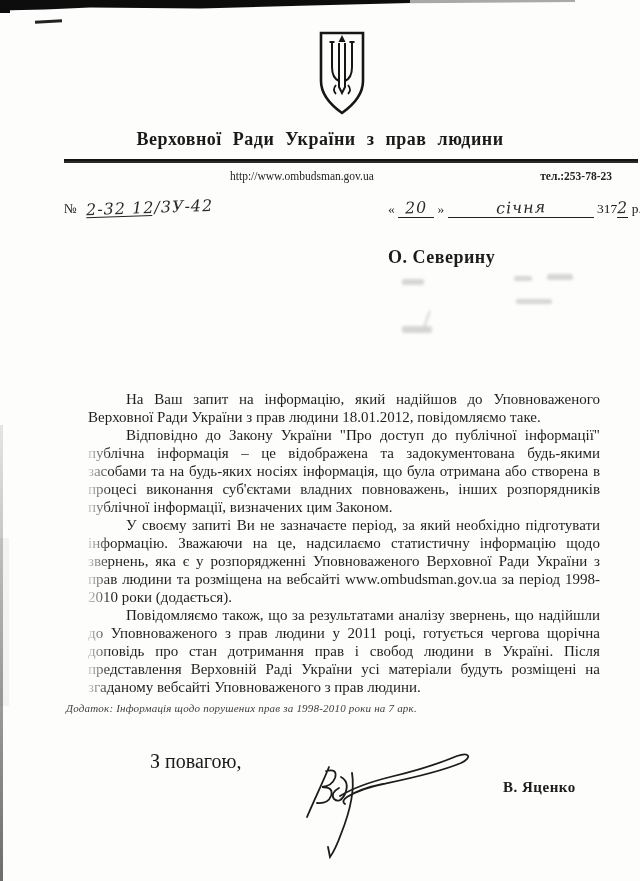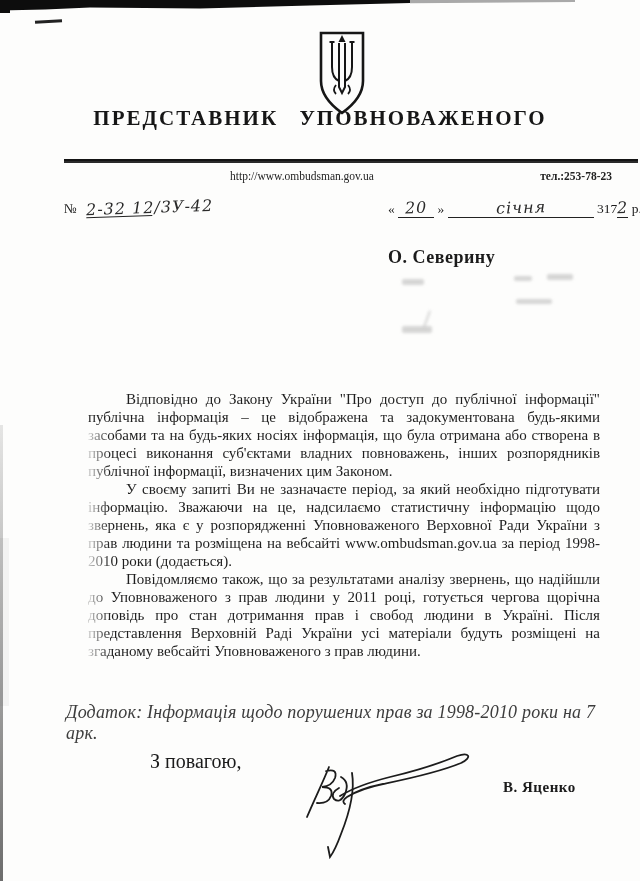--- a/index.html
+++ b/index.html
@@ -38,21 +38,21 @@
   .u-day{display:inline-block;min-width:36px;text-align:center;border-bottom:1.4px solid #222;}
   .u-month{display:inline-block;min-width:146px;text-align:center;border-bottom:1.4px solid #222;}
   .u-year{display:inline-block;min-width:11px;text-align:center;border-bottom:1.4px solid #222;}
   
   .addressee{position:absolute;left:388px;top:247px;font-size:18px;font-weight:bold;letter-spacing:.5px;}
   .salutation{position:absolute;left:88px;top:357px;width:512px;text-align:center;
     font-size:16px;font-weight:bold;letter-spacing:.3px;}
   .bodytext{position:absolute;left:88px;top:390px;width:512px;}
   .bodytext p{margin:0;text-indent:38px;text-align:justify;font-size:15px;line-height:18px;color:#1f1f1f;}
   .attachment{position:absolute;left:66px;top:702px;width:545px;
-    font-style:italic;font-size:18px;color:#3d3d3d;letter-spacing:.2px;}
+    font-style:italic;font-size:11px;color:#3d3d3d;letter-spacing:.2px;}
   .closing{position:absolute;left:150px;top:750px;font-size:20px;}
   .signature-svg{position:absolute;left:285px;top:746px;width:200px;height:118px;}
   .signer{position:absolute;left:503px;top:779px;font-size:15px;font-weight:bold;letter-spacing:.5px;}
 </style>
 </head>
 <body>
 
 <div class="page">
 
   <svg class="scan-top-band" viewBox="0 0 640 14" preserveAspectRatio="none">
@@ -74,21 +74,21 @@
   <svg class="emblem" viewBox="0 0 50 86">
     <path d="M4,2 H46 V50 Q46,67 25,82 Q4,67 4,50 Z" fill="none" stroke="#161616" stroke-width="2.6"></path>
     <path d="M25,4 L21.5,11 H28.5 Z" fill="#161616"></path>
     <path d="M22,12 V56 L25,62 L28,56 V12" fill="none" stroke="#161616" stroke-width="2"></path>
     <path d="M15,11 V36 Q15,47 22,50" fill="none" stroke="#161616" stroke-width="2"></path>
     <path d="M35,11 V36 Q35,47 28,50" fill="none" stroke="#161616" stroke-width="2"></path>
     <path d="M12.5,11 h5 M32.5,11 h5" stroke="#161616" stroke-width="2"></path>
     <path d="M19,54 Q15,59 19,63 M31,54 Q35,59 31,63" fill="none" stroke="#161616" stroke-width="1.8"></path>
   </svg>
 
-  <div class="org1">ПРЕДСТАВНИК УПОВНОВАЖЕНОГО</div>
+  <div class="org2">Верховної Ради України з прав людини</div>
   <div class="rule"></div>
 
   <div class="addr a2">http://www.ombudsman.gov.ua</div>
   <div class="addr a3">тел.:253-78-23</div>
 
   <div class="refline">
     <span>№</span>
     <span class="hand ref-no-val">2-32 12/3У-42</span>
   </div>
   <div class="dategrp">
@@ -96,20 +96,21 @@
     <span class="u-day"><span class="hand">20</span></span>
     <span>»</span>
     <span class="u-month"><span class="hand">січня</span></span>
     <span>317</span><span class="u-year"><span class="hand">2</span></span>
     <span>р.</span>
   </div>
 
   <div class="addressee">О. Северину</div>
 
   <div class="bodytext">
+    <p>На Ваш запит на інформацію, який надійшов до Уповноваженого Верховної Ради України з прав людини 18.01.2012, повідомляємо таке.</p>
     <p>Відповідно до Закону України "Про доступ до публічної інформації" публічна інформація – це відображена та задокументована будь-якими засобами та на будь-яких носіях інформація, що була отримана або створена в процесі виконання суб'єктами владних повноважень, інших розпорядників публічної інформації, визначених цим Законом.</p>
     <p>У своєму запиті Ви не зазначаєте період, за який необхідно підготувати інформацію. Зважаючи на це, надсилаємо статистичну інформацію щодо звернень, яка є у розпорядженні Уповноваженого Верховної Ради України з прав людини та розміщена на вебсайті www.ombudsman.gov.ua за період 1998-2010 роки (додається).</p>
     <p>Повідомляємо також, що за результатами аналізу звернень, що надійшли до Уповноваженого з прав людини у 2011 році, готується чергова щорічна доповідь про стан дотримання прав і свобод людини в Україні. Після представлення Верховній Раді України усі матеріали будуть розміщені на згаданому вебсайті Уповноваженого з прав людини.</p>
   </div>
 
   <div class="fade-left" style="left:84px;top:430px;width:26px;height:290px;"></div>
   <div class="fade-left" style="left:60px;top:700px;width:34px;height:22px;"></div>
 
   <div class="attachment">Додаток: Інформація щодо  порушених прав за 1998-2010 роки на 7 арк.</div>
   <div class="closing">З повагою,</div>

